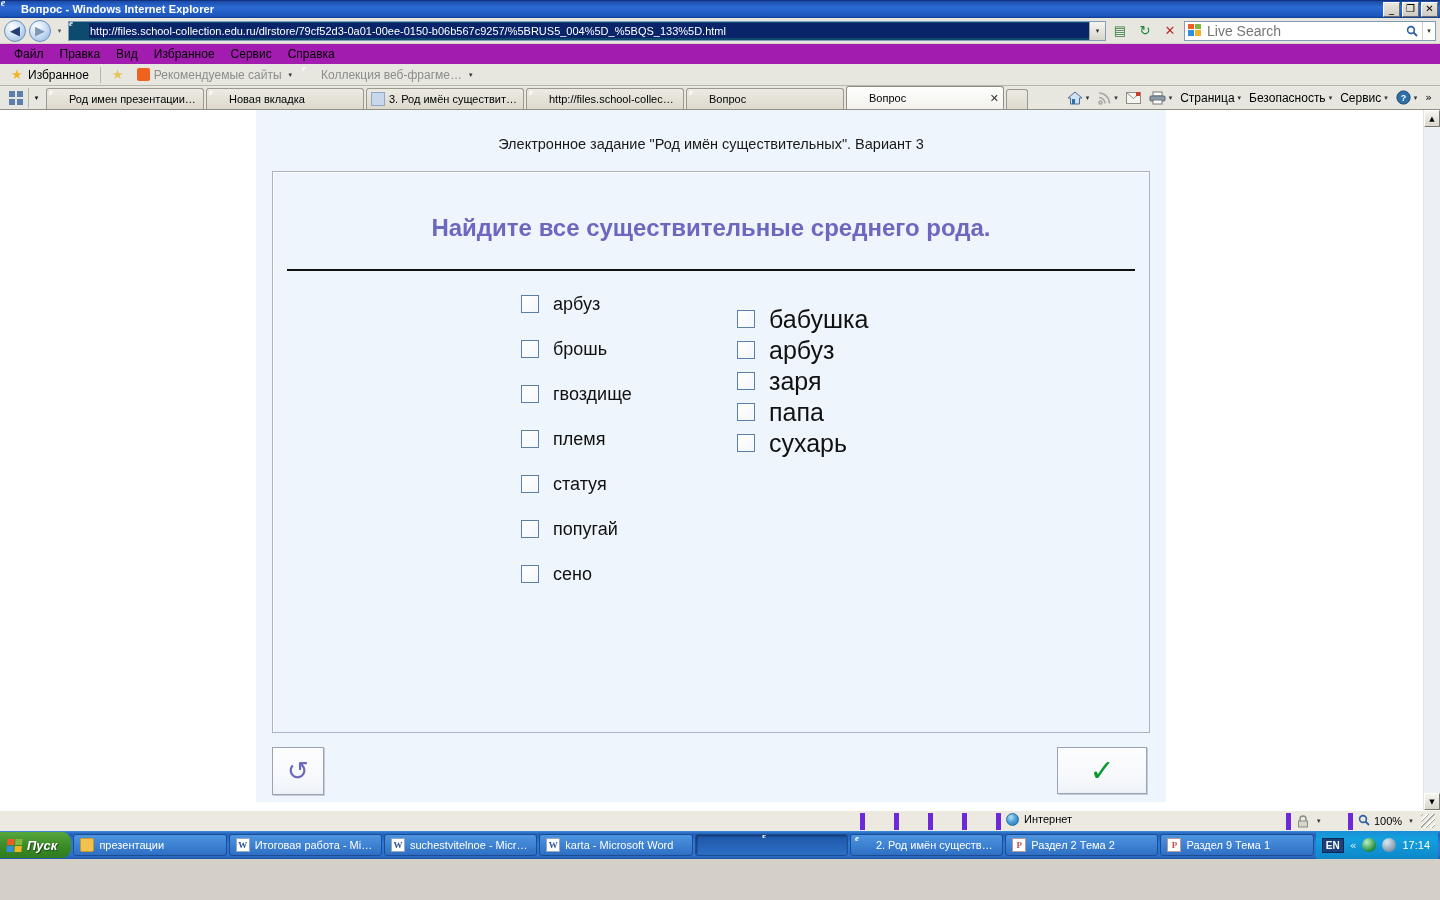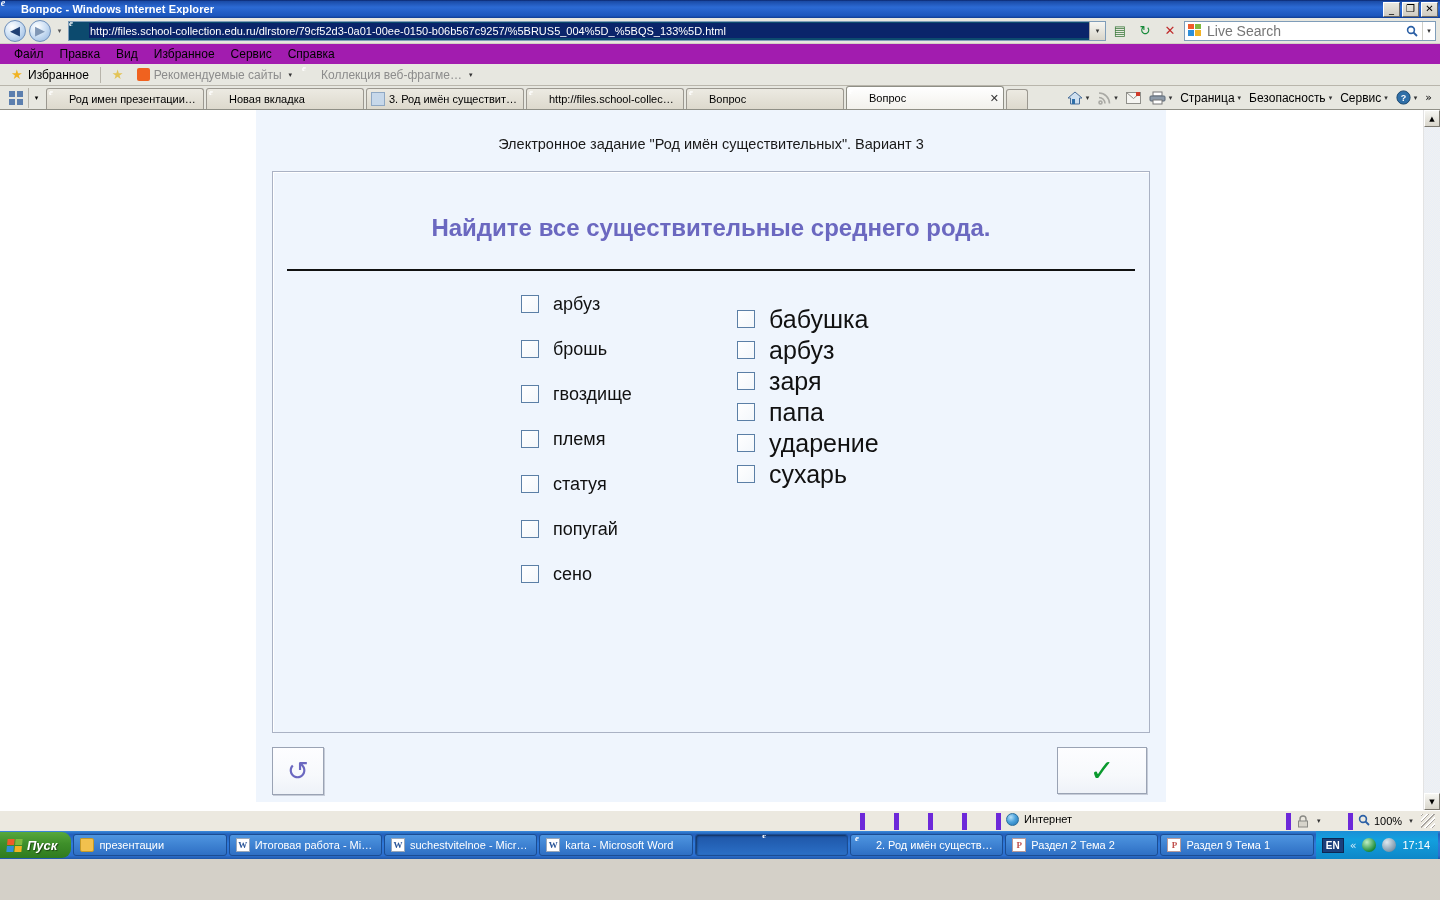--- a/index.html
+++ b/index.html
@@ -528,24 +528,20 @@
           <div class="opt">
             <span class="cbx"></span>
             <span class="lbl">заря</span>
           </div>
           <div class="opt">
             <span class="cbx"></span>
             <span class="lbl">папа</span>
           </div>
           <div class="opt">
             <span class="cbx"></span>
-            <span class="lbl">ударение</span>
-          </div>
-          <div class="opt">
-            <span class="cbx"></span>
             <span class="lbl">сухарь</span>
           </div>
         </div>
       </div>
     </div>
 
     <div id="btn-row">
       <div class="sqbtn" id="btn-reset">
         <span class="undo-glyph">↺</span>
       </div>

